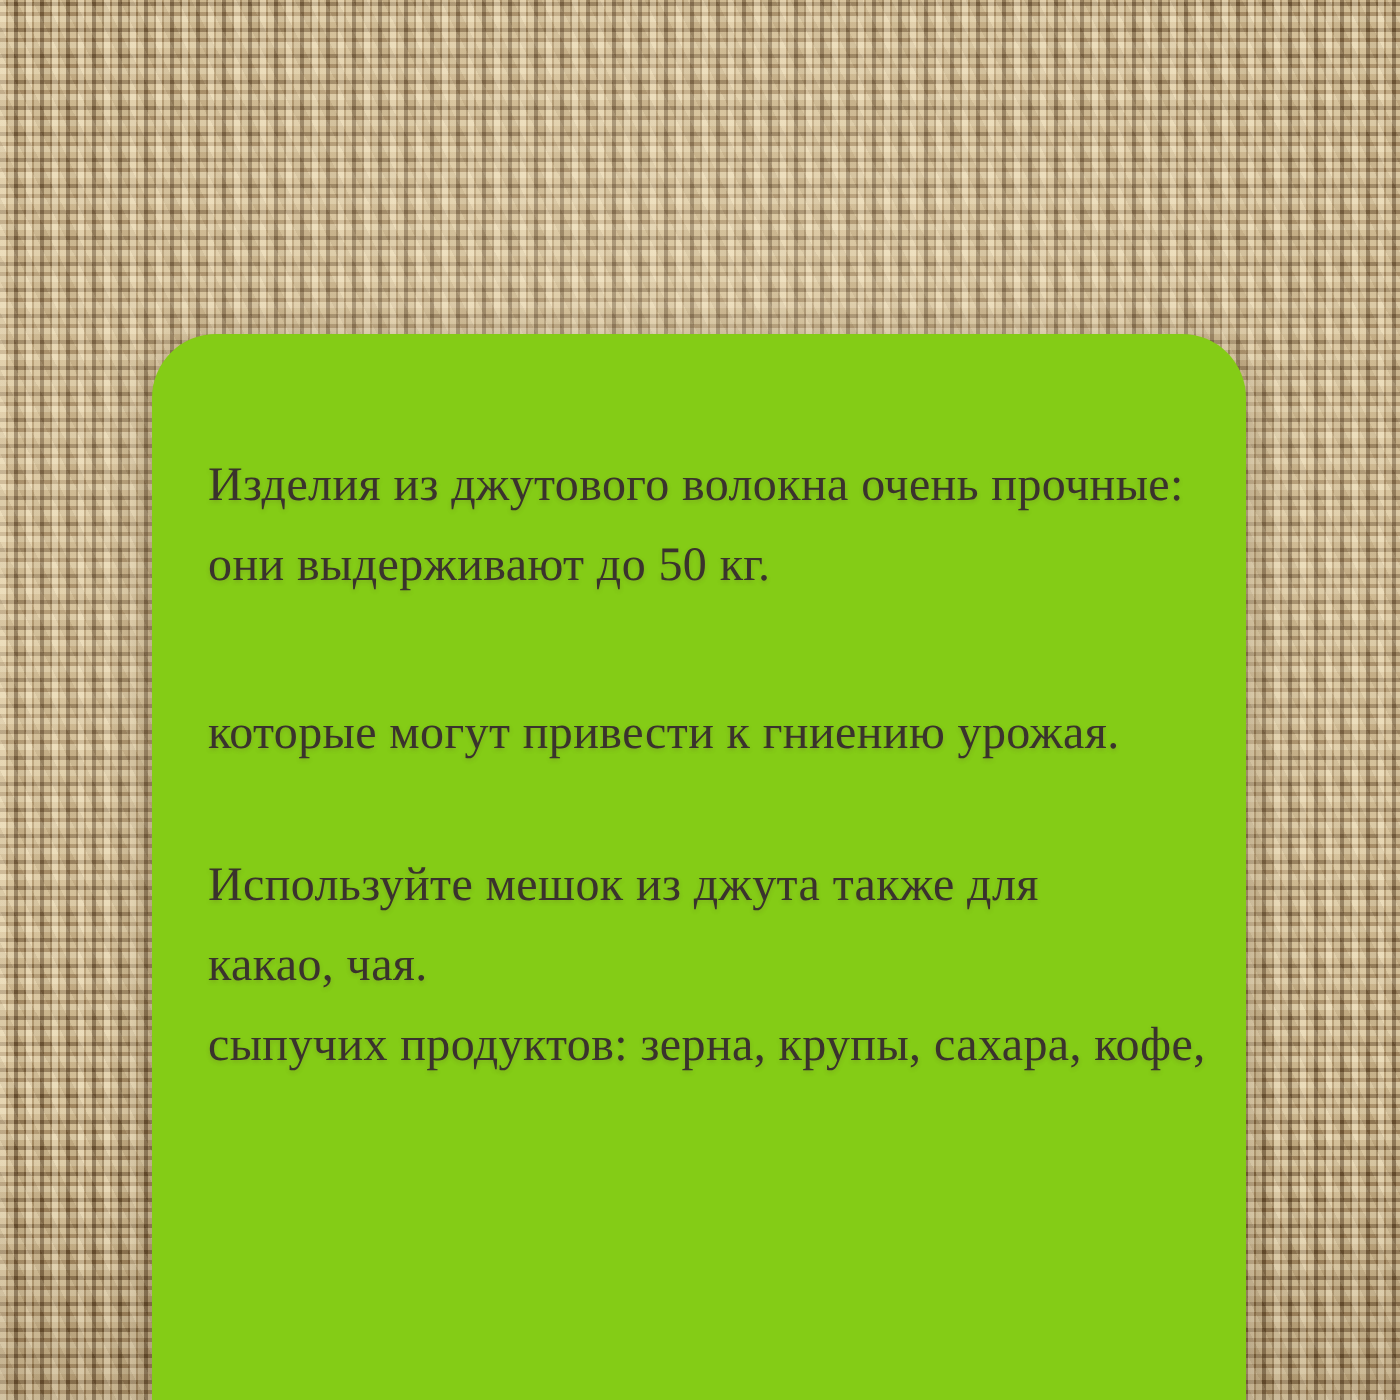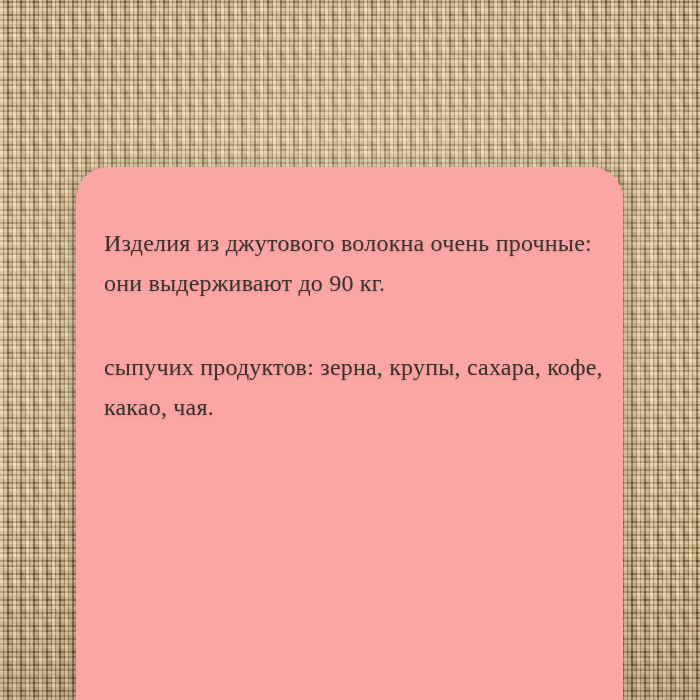--- a/index.html
+++ b/index.html
@@ -49,21 +49,21 @@
   }
   
   .card {
     position: absolute;
     left: 76px;
     top: 167px;
     width: 547px;
     height: 533px;
     box-sizing: border-box;
     padding: 56px 18px 0 28px;
-    background: #fca5a5;
+    background: #84cc16;
     border-radius: 32px 32px 0 0;
     box-shadow: 0 4px 22px rgba(70, 48, 22, 0.35);
   }
   .para {
     margin: 0;
     font-size: 24px;
     line-height: 40px;
     font-weight: 400;
     color: #3a332d;
     text-shadow: 0 1px 2px rgba(90, 68, 46, 0.22);
@@ -80,25 +80,27 @@
 <body>
 
 <div class="stage">
 
   <div class="burlap"></div>
 
   <div class="card">
 
     <p class="para para-1">
       <span class="line">Изделия из джутового волокна очень прочные:</span>
-      <span class="line">они выдерживают до 90 кг.</span>
+      <span class="line">они выдерживают до 50 кг.</span>
     </p>
 
     <p class="para para-2">
+      <span class="line">которые могут привести к гниению урожая.</span>
     </p>
 
     <p class="para para-3">
+      <span class="line">Используйте мешок из джута также для</span>
+      <span class="line">какао, чая.</span>
       <span class="line">сыпучих продуктов: зерна, крупы, сахара, кофе,</span>
-      <span class="line">какао, чая.</span>
     </p>
 
   </div>
 </div>
 
 </body></html>

